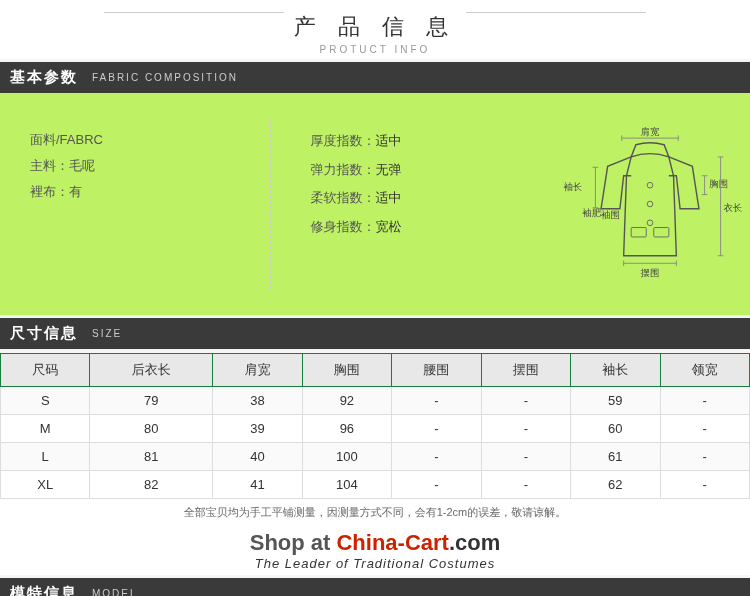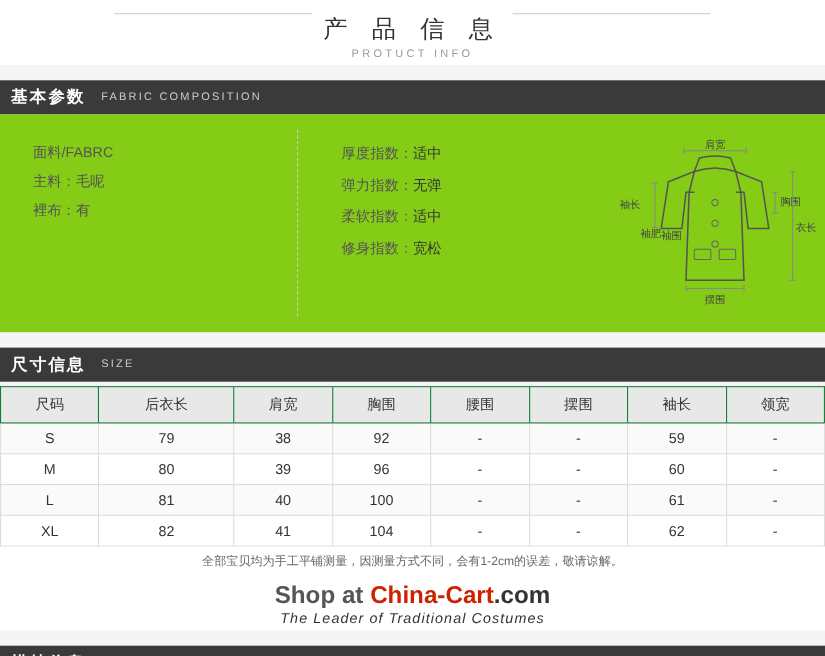--- a/index.html
+++ b/index.html
@@ -45,40 +45,40 @@
       color: #999;
       margin-top: 2px;
     }
 
     
     .section-header {
       display: flex;
       align-items: center;
       background: #3a3a3a;
       padding: 6px 10px;
-      margin-top: 14px;
+      margin-top: 3px;
     }
     .section-header-title {
       color: #fff;
       font-size: 15px;
       font-weight: bold;
       letter-spacing: 2px;
       margin-right: 14px;
     }
     .section-header-subtitle {
       color: #ccc;
       font-size: 10px;
       letter-spacing: 2px;
     }
 
     
     .basic-params {
-      background: #84cc16;
+      background: #bef264;
       display: flex;
-      padding: 14px 0;
+      padding: 26px 0;
     }
     .params-left {
       flex: 1;
       padding: 8px 20px 8px 30px;
       border-right: 1px dashed #ccc;
     }
     .params-right {
       flex: 1;
       padding: 8px 20px 8px 40px;
     }

